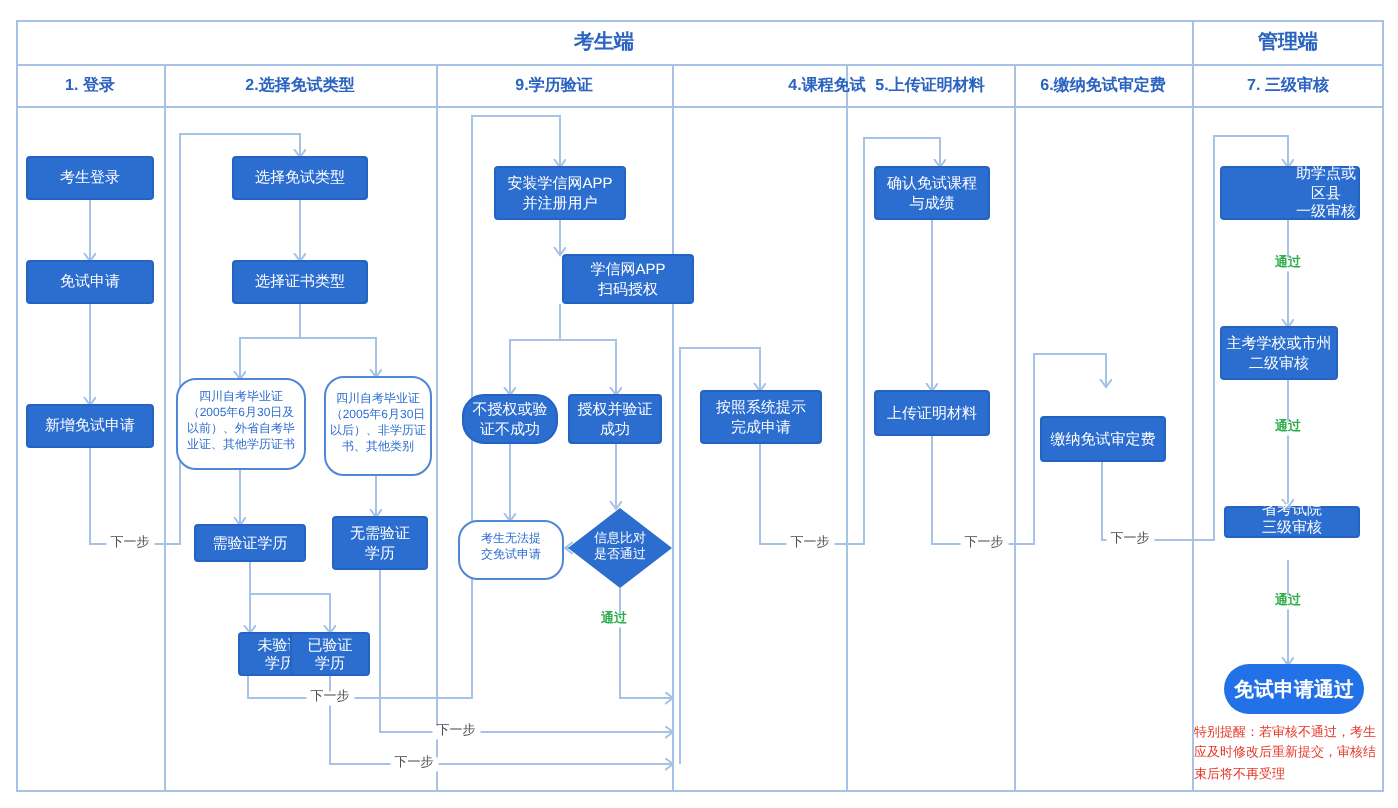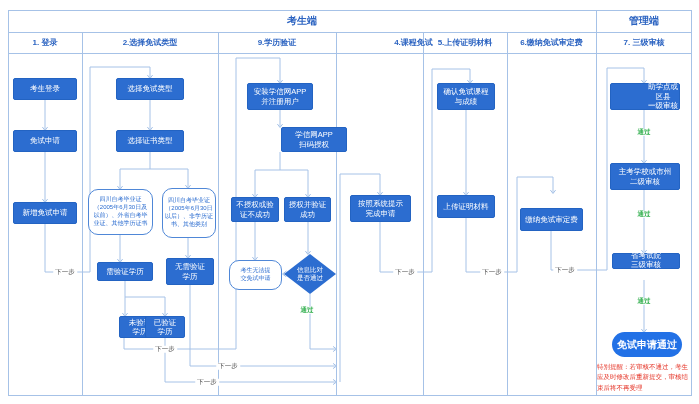--- a/index.html
+++ b/index.html
@@ -105,37 +105,37 @@
       <div class="node box" style="left: 166px; top: 258px; width: 48px; height: 27px;">无需验证
 学历</div>
       <div class="node box" style="left: 103px; top: 316px; width: 42px; height: 22px; margin-left: 16px;">未验证
 学历</div>
       <div class="node box" style="left: 145px; top: 316px; width: 40px; height: 22px;">已验证
 学历</div>
       <div class="node box" style="left: 247px; top: 83px; width: 66px; height: 27px;">安装学信网APP
 并注册用户</div>
       <div class="node box" style="left: 247px; top: 127px; width: 66px; height: 25px; margin-left: 34px;">学信网APP
 扫码授权</div>
-      <div class="node box" style="left: 231px; top: 197px; width: 48px; height: 25px;">不授权或验
+      <div class="node box" style="left: 231px; top: 197px; width: 48px; height: 25px; border-radius: 11px;">不授权或验
 证不成功</div>
       <div class="node box" style="left: 284px; top: 197px; width: 47px; height: 25px;">授权并验证
 成功</div>
       <div class="node bubble" style="left: 229px; top: 260px; width: 53px; height: 30px;">考生无法提
 交免试申请</div>
       <div class="node diamond" style="left: 284px; top: 254px; width: 52px; height: 40px;">信息比对
 是否通过</div>
       <div class="node box" style="left: 350px; top: 195px; width: 61px; height: 27px;">按照系统提示
 完成申请</div>
       <div class="node box" style="left: 437px; top: 83px; width: 58px; height: 27px;">确认免试课程
 与成绩</div>
       <div class="node box" style="left: 437px; top: 195px; width: 58px; height: 23px;">上传证明材料</div>
       <div class="node box" style="left: 520px; top: 208px; width: 63px; height: 23px;">缴纳免试审定费</div>
       <div class="node box" style="left: 610px; top: 83px; width: 70px; height: 27px; padding-left: 36px;">助学点或区县
 一级审核</div>
-      <div class="node box" style="left: 610px; top: 163px; width: 70px; height: 27px;">主考学校或市州
+      <div class="node box" style="left: 610px; top: 163px; width: 59px; height: 27px;">主考学校或市州
 二级审核</div>
       <div class="node box" style="left: 612px; top: 253px; width: 68px; height: 16px; font-family: Liberation Mono, monospace;">省考试院
 三级审核</div>
       <div class="node pill" style="left: 612px; top: 332px; width: 70px; height: 25px;">免试申请通过</div>
       <div class="node note" style="left: 597px; top: 362px; width: 94px; height: 34px;">特别提醒：若审核不通过，考生应及时修改后重新提交，审核结束后将不再受理</div>
     </div>
   <div id="labels">
       <span class="lbl step" style="left: 65px; top: 272px;">下一步</span>
       <span class="lbl step" style="left: 405px; top: 272px;">下一步</span>
       <span class="lbl step" style="left: 492px; top: 272px;">下一步</span>

